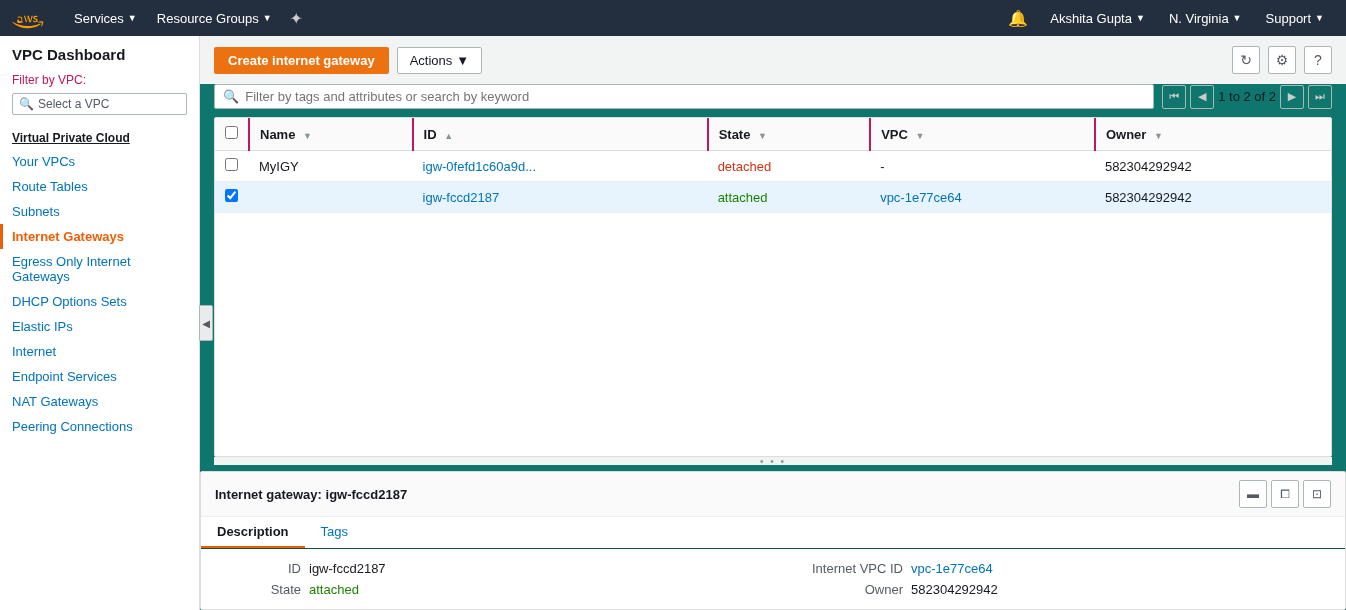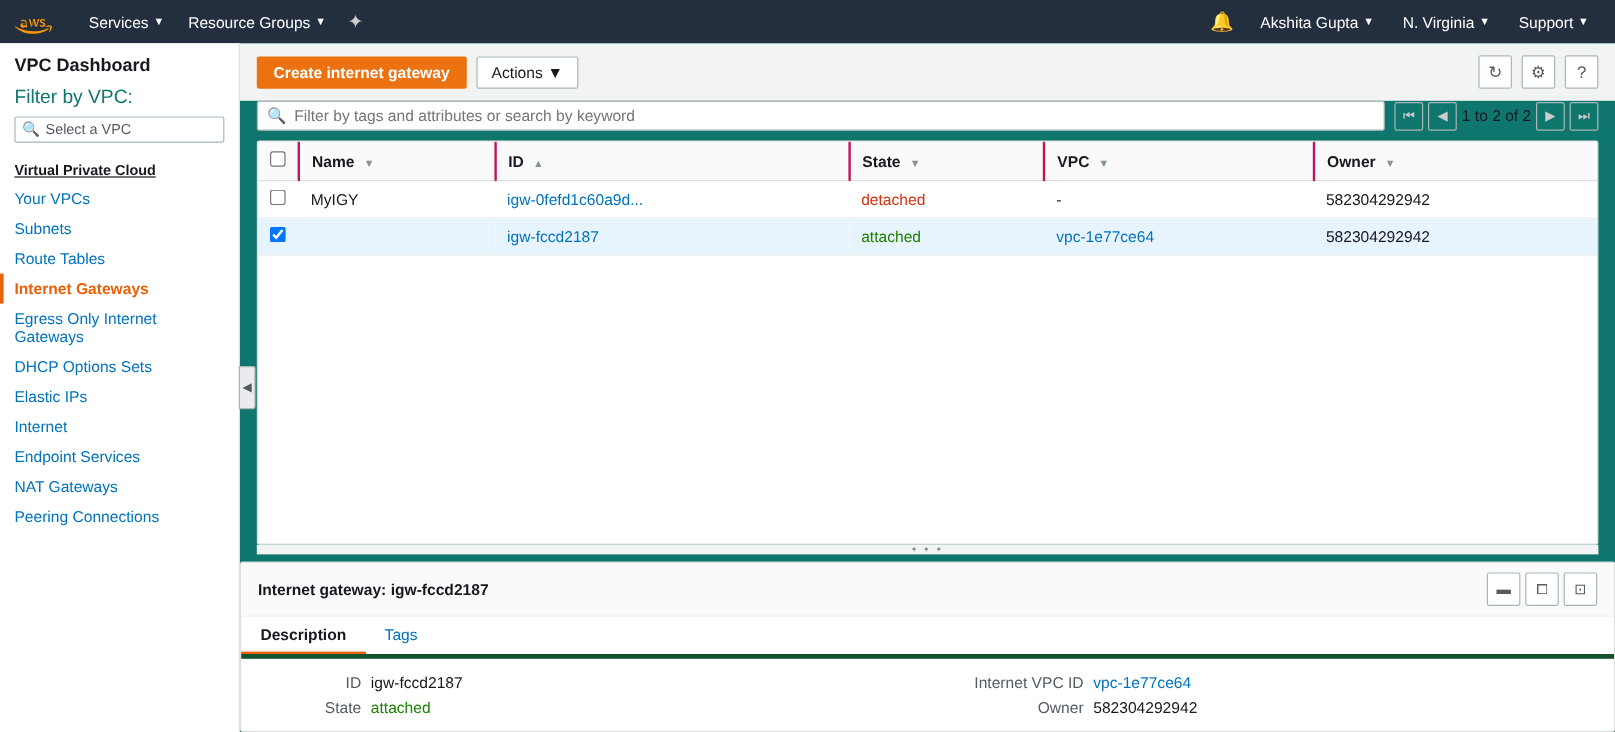--- a/index.html
+++ b/index.html
@@ -46,22 +46,22 @@
       display: flex;
       flex-direction: column;
     }
     .sidebar-title {
       font-size: 15px;
       font-weight: 700;
       padding: 10px 12px 6px;
       color: #16191f;
     }
     .sidebar-filter-label {
-      font-size: 16px;
-      color: #0f766e;
+      font-size: 12px;
+      color: #be185d;
       padding: 4px 12px 2px;
     }
     .sidebar-vpc-select {
       margin: 4px 12px 8px;
       display: flex;
       align-items: center;
       border: 1px solid #aab7b8;
       border-radius: 2px;
       padding: 3px 6px;
       background: #fff;
@@ -245,21 +245,21 @@
       background: #fafafa;
     }
     .detail-header-title {
       font-size: 13px;
       font-weight: 600;
       color: #16191f;
     }
     .detail-panel-icons { display: flex; gap: 4px; }
     .detail-tabs {
       display: flex;
-      border-bottom: 4px solid #14532d;
+      border-bottom: 1px solid #14532d;
     }
     .detail-tab {
       padding: 7px 16px;
       font-size: 13px;
       cursor: pointer;
       border-bottom: 2px solid transparent;
       color: #0073bb;
     }
     .detail-tab.active {
       border-bottom: 2px solid #eb5f07;
@@ -322,24 +322,24 @@
     <div class="sidebar-vpc-select">
       <span class="search-icon">🔍</span>
       <span>Select a VPC</span>
     </div>
     <div class="sidebar-section-title">Virtual Private Cloud</div>
 
     <div class="sidebar-item">
       <span>Your VPCs</span>
     </div>
     <div class="sidebar-item">
+      <span>Route Tables</span>
+    </div>
+    <div class="sidebar-item">
       <span>Subnets</span>
-    </div>
-    <div class="sidebar-item">
-      <span>Route Tables</span>
     </div>
     <div class="sidebar-item active">
       <span>Internet Gateways</span>
     </div>
     <div class="sidebar-item">
       <span>Egress Only Internet Gateways</span>
     </div>
     <div class="sidebar-item">
       <span>DHCP Options Sets</span>
     </div>

